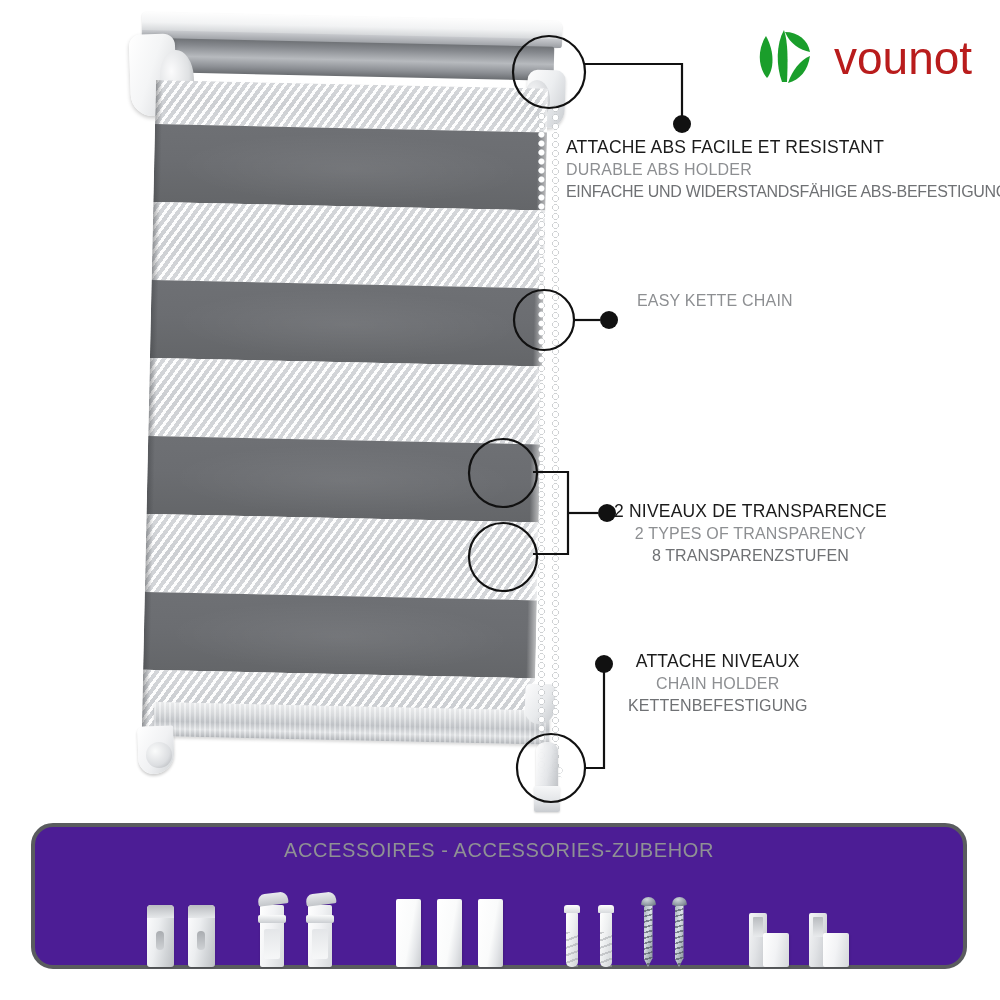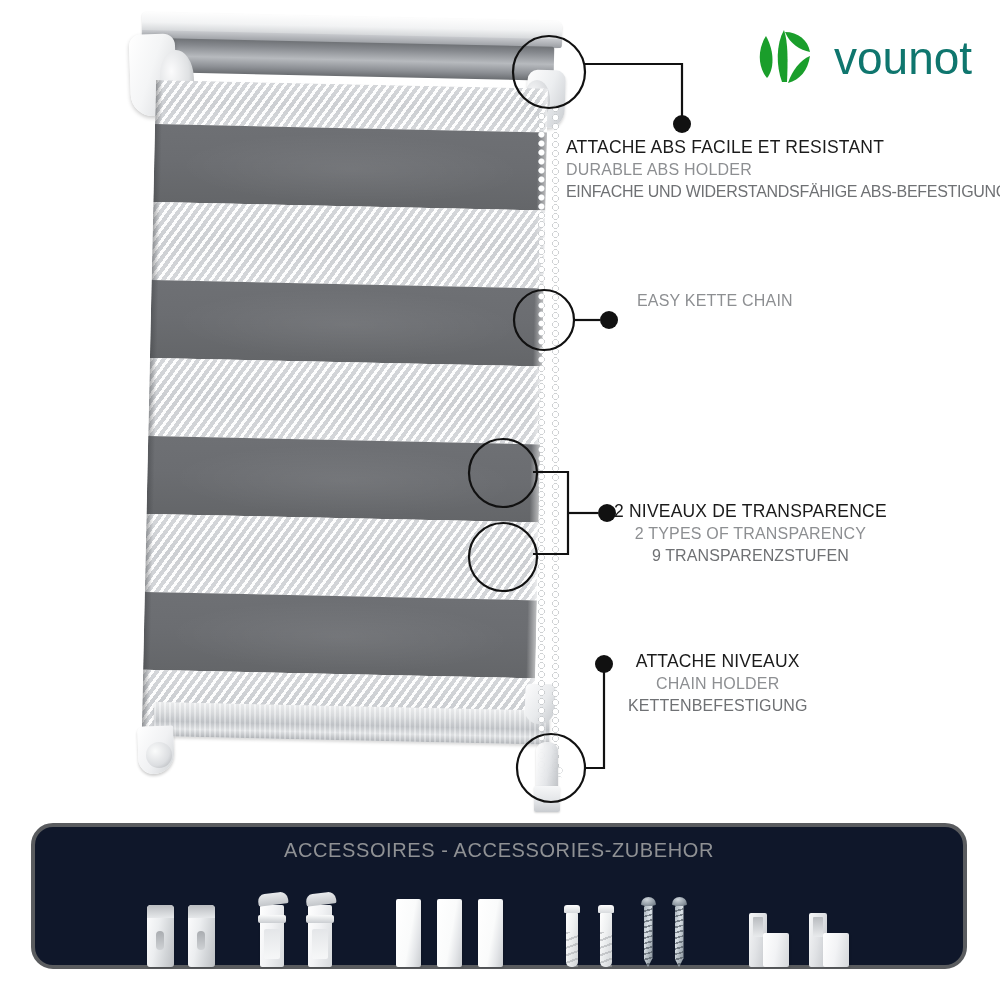--- a/index.html
+++ b/index.html
@@ -10,21 +10,21 @@
     font-family:"Liberation Sans", sans-serif;
     overflow:hidden;
     position:relative;
     -webkit-font-smoothing:antialiased;
   }
   .stage{position:absolute;left:0;top:0;width:1000px;height:1000px;}
 
   
   .logo{position:absolute;left:752px;top:22px;width:228px;height:72px;display:flex;align-items:center;gap:14px;}
   .logo-mark{width:68px;height:64px;flex:0 0 auto;}
-  .logo-text{font-size:46px;color:#0f766e;letter-spacing:0px;line-height:1;font-weight:400;}
+  .logo-text{font-size:46px;color:#b91c1c;letter-spacing:0px;line-height:1;font-weight:400;}
 
   
   .blind-wrap{position:absolute;left:120px;top:8px;width:470px;height:800px;}
 
   .headrail{
     position:absolute;left:22px;top:4px;width:420px;height:26px;
     background:linear-gradient(180deg,#fdfdfd 0%,#f2f3f4 38%,#dcdee0 62%,#b9bcc0 100%);
     border-radius:4px 6px 6px 4px;
     transform:rotate(1.25deg);transform-origin:left center;
     box-shadow:0 1px 2px rgba(0,0,0,.18);
@@ -163,21 +163,21 @@
 
   #callout-abs{left:566px;top:136px;}
   #callout-abs .co-line3{letter-spacing:-.3px;}
   #callout-chain{left:637px;top:290px;}
   #callout-transparency{left:614px;top:480px;margin-top:20px;}
   #callout-holder{left:628px;top:650px;}
 
   
   .acc-panel{
     position:absolute;left:31px;top:823px;width:936px;height:146px;
-    border:4px solid #5a5c5f;border-radius:22px;background:#0f172a;
+    border:4px solid #5a5c5f;border-radius:22px;background:#4c1d95;
     box-sizing:border-box;
   }
   .acc-title{
     position:absolute;left:0;right:0;top:12px;text-align:center;
     font-size:20px;color:#8f9194;letter-spacing:.6px;
   }
   .acc-row{
     position:absolute;left:0;right:0;top:46px;height:94px;
     display:flex;align-items:flex-end;justify-content:center;gap:0px;
   }
@@ -318,21 +318,21 @@
     <div class="co-line3">EINFACHE UND WIDERSTANDSFÄHIGE ABS-BEFESTIGUNG</div>
   </div>
 
   <div class="callout co-l" id="callout-chain">
     <div class="co-line2">EASY KETTE CHAIN</div>
   </div>
 
   <div class="callout co-c" id="callout-transparency">
     <div class="co-line1">2 NIVEAUX DE TRANSPARENCE</div>
     <div class="co-line2">2 TYPES OF TRANSPARENCY</div>
-    <div class="co-line3">9 TRANSPARENZSTUFEN</div>
+    <div class="co-line3">8 TRANSPARENZSTUFEN</div>
   </div>
 
   <div class="callout co-c" id="callout-holder">
     <div class="co-line1">ATTACHE NIVEAUX</div>
     <div class="co-line2">CHAIN HOLDER</div>
     <div class="co-line3">KETTENBEFESTIGUNG</div>
   </div>
 
   <div class="acc-panel">
     <div class="acc-title">ACCESSOIRES - ACCESSORIES-ZUBEHOR</div>

